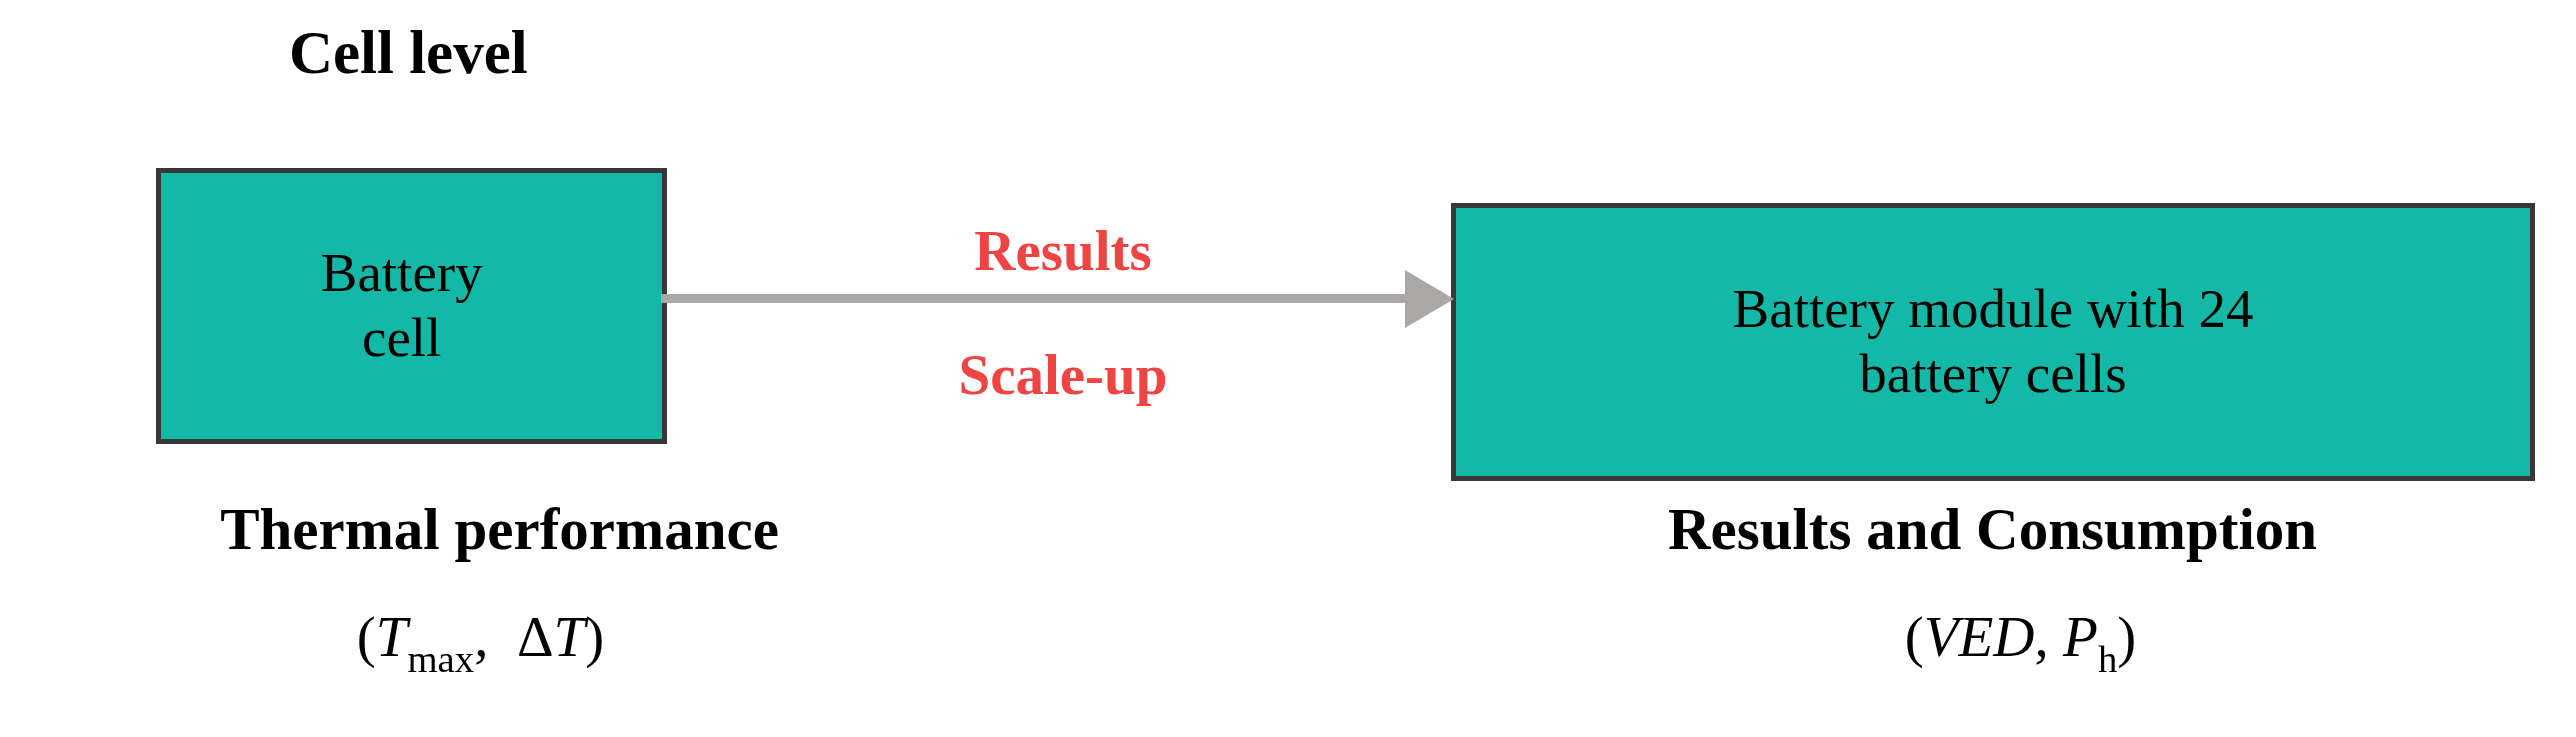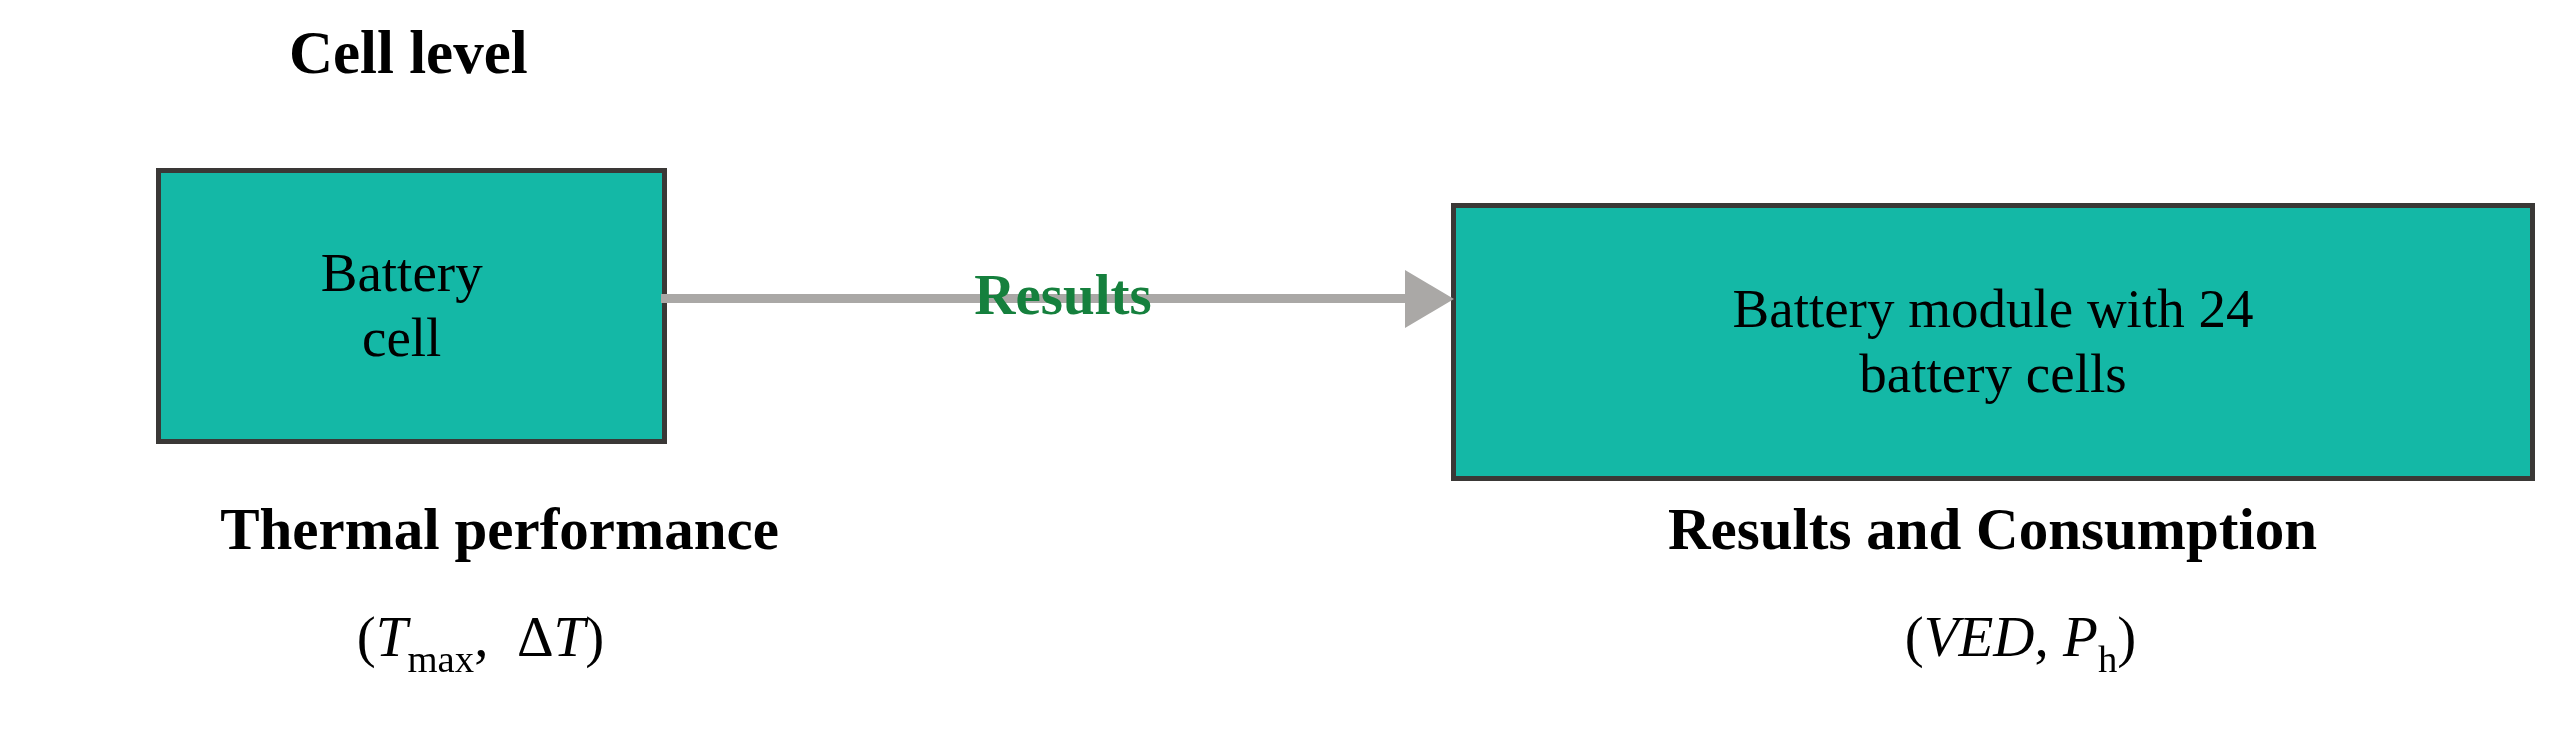--- a/index.html
+++ b/index.html
@@ -53,25 +53,24 @@
     width: 0;
     height: 0;
     border-top: 29.5px solid transparent;
     border-bottom: 29.5px solid transparent;
     border-left: 49px solid #aaa8a6;
   }
 
   .edge-label {
     position: absolute;
     font-weight: bold;
-    color: #15803d;
+    color: #ef4444;
     white-space: nowrap;
     text-align: center;
     line-height: 1;
-    margin-top: 44px;
   }
 
   .caption {
     position: absolute;
     font-weight: bold;
     color: #000000;
     white-space: nowrap;
     text-align: center;
     line-height: 1;
   }
@@ -132,20 +131,21 @@
 
   <div class="box" id="box-module">
     <div class="box-label">Battery module with 24
 battery cells</div>
   </div>
 
   <div class="arrow-line" id="arrow-line"></div>
   <div class="arrow-head" id="arrow-head"></div>
 
   <div class="edge-label" id="lbl-results">Results</div>
+  <div class="edge-label" id="lbl-scaleup">Scale-up</div>
 
   <div class="caption" id="cap-left">Thermal performance</div>
   <div class="caption" id="cap-right">Results and Consumption</div>
 
   <div class="formula" id="frm-left"><span class="up">(</span><span class="it">T</span><span class="sub">max</span><span class="up">,</span>&nbsp;&nbsp;<span class="up">Δ</span><span class="it">T</span><span class="up">)</span></div>
 
   <div class="formula" id="frm-right"><span class="up">(</span><span class="it">VED</span><span class="up">,</span>&nbsp;<span class="it">P</span><span class="sub">h</span><span class="up">)</span></div>
 
 </div>
 

